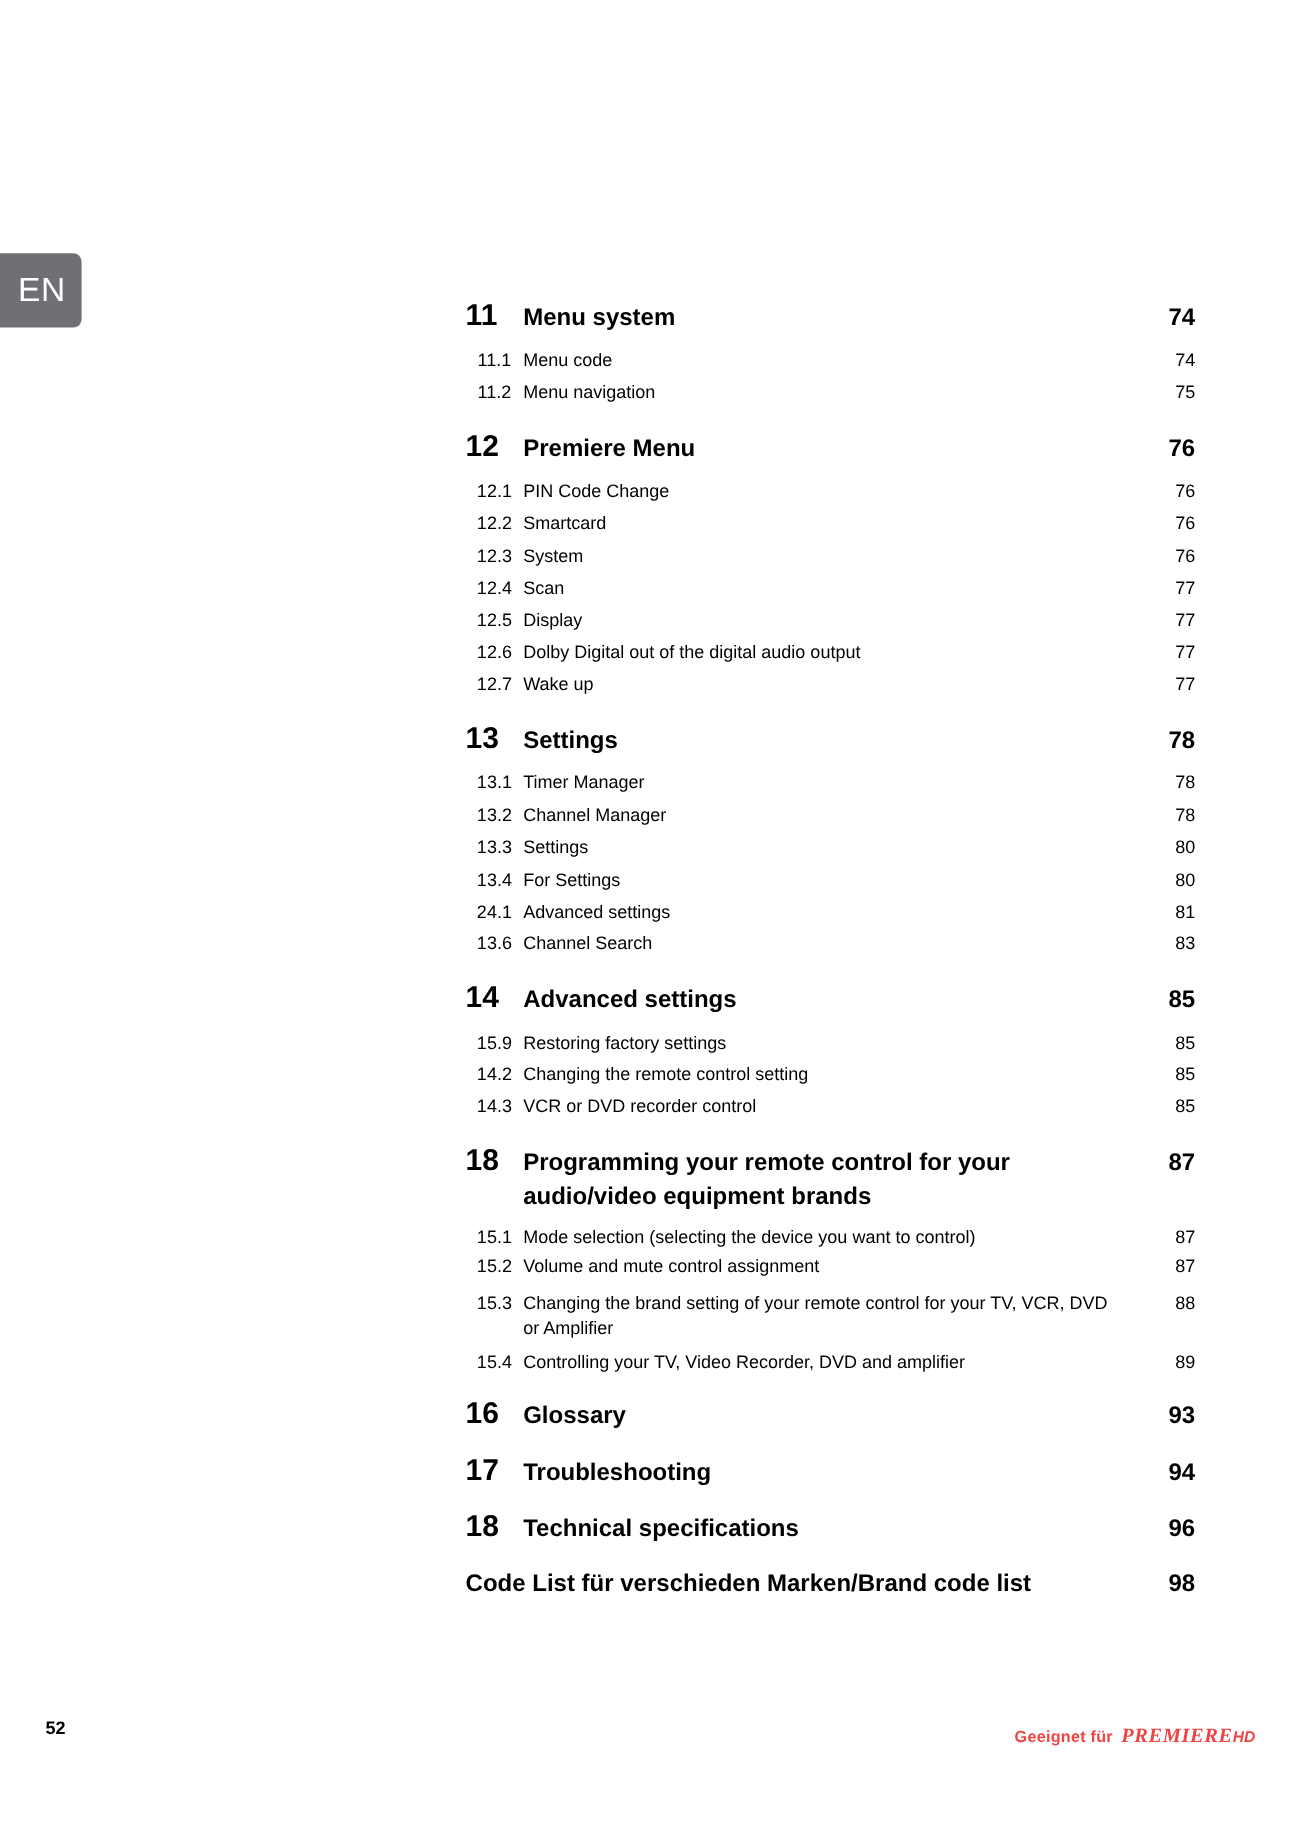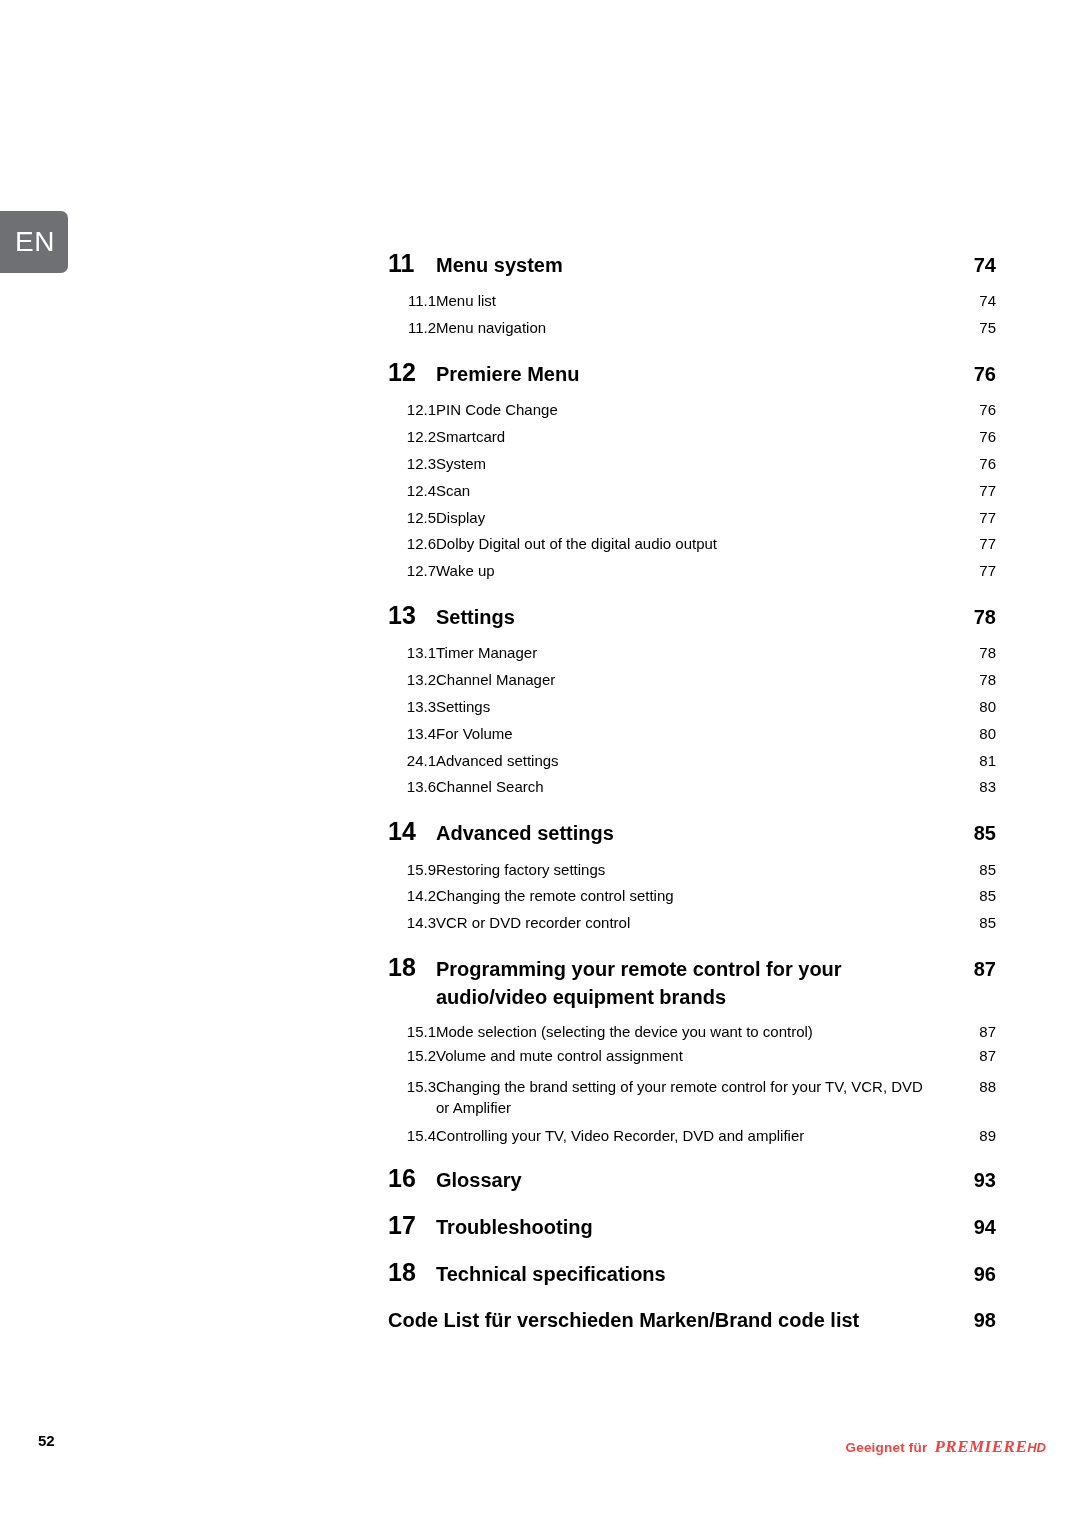--- a/index.html
+++ b/index.html
@@ -78,21 +78,21 @@
     font-weight: bold;
   }
 
   
   .sub {
     margin-top: 1px;
   }
   .sub .num {
     width: 48px;
     flex: 0 0 48px;
-    text-align: right;
+    text-align: center;
     font-size: 15px;
     font-weight: 400;
   }
   .sub .title {
     flex: 1 1 auto;
     font-size: 15px;
     font-weight: 400;
     line-height: 1.72;
     padding-right: 10px;
   }
@@ -155,21 +155,21 @@
 </div>
 
 <div class="toc">
     <div class="row chapter">
       <div class="num">11</div>
       <div class="title">Menu system</div>
       <div class="page">74</div>
     </div>
     <div class="row sub">
       <div class="num">11.1</div>
-      <div class="title">Menu list</div>
+      <div class="title">Menu code</div>
       <div class="page">74</div>
     </div>
     <div class="row sub">
       <div class="num">11.2</div>
       <div class="title">Menu navigation</div>
       <div class="page">75</div>
     </div>
     <div class="row chapter">
       <div class="num">12</div>
       <div class="title">Premiere Menu</div>
@@ -225,21 +225,21 @@
       <div class="title">Channel Manager</div>
       <div class="page">78</div>
     </div>
     <div class="row sub">
       <div class="num">13.3</div>
       <div class="title">Settings</div>
       <div class="page">80</div>
     </div>
     <div class="row sub">
       <div class="num">13.4</div>
-      <div class="title">For Volume</div>
+      <div class="title">For Settings</div>
       <div class="page">80</div>
     </div>
     <div class="row sub">
       <div class="num">24.1</div>
       <div class="title">Advanced settings</div>
       <div class="page">81</div>
     </div>
     <div class="row sub">
       <div class="num">13.6</div>
       <div class="title">Channel Search</div>

